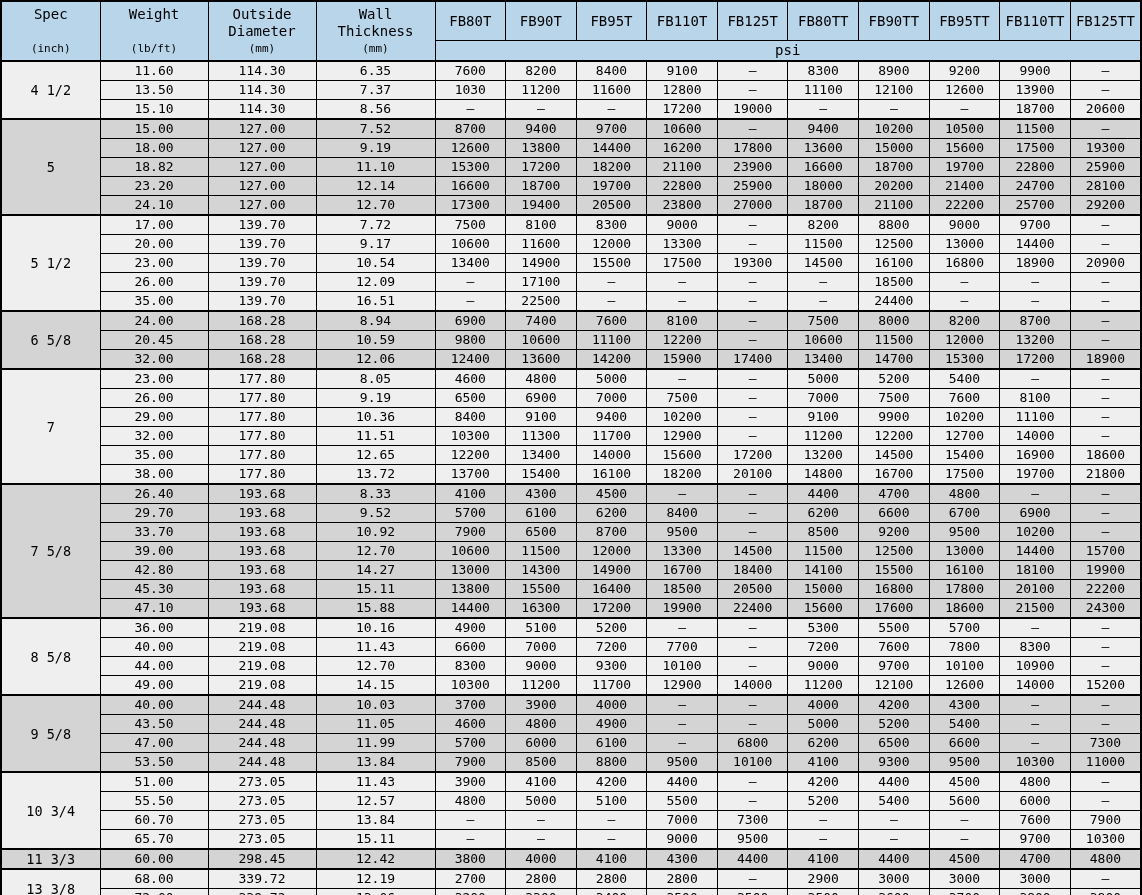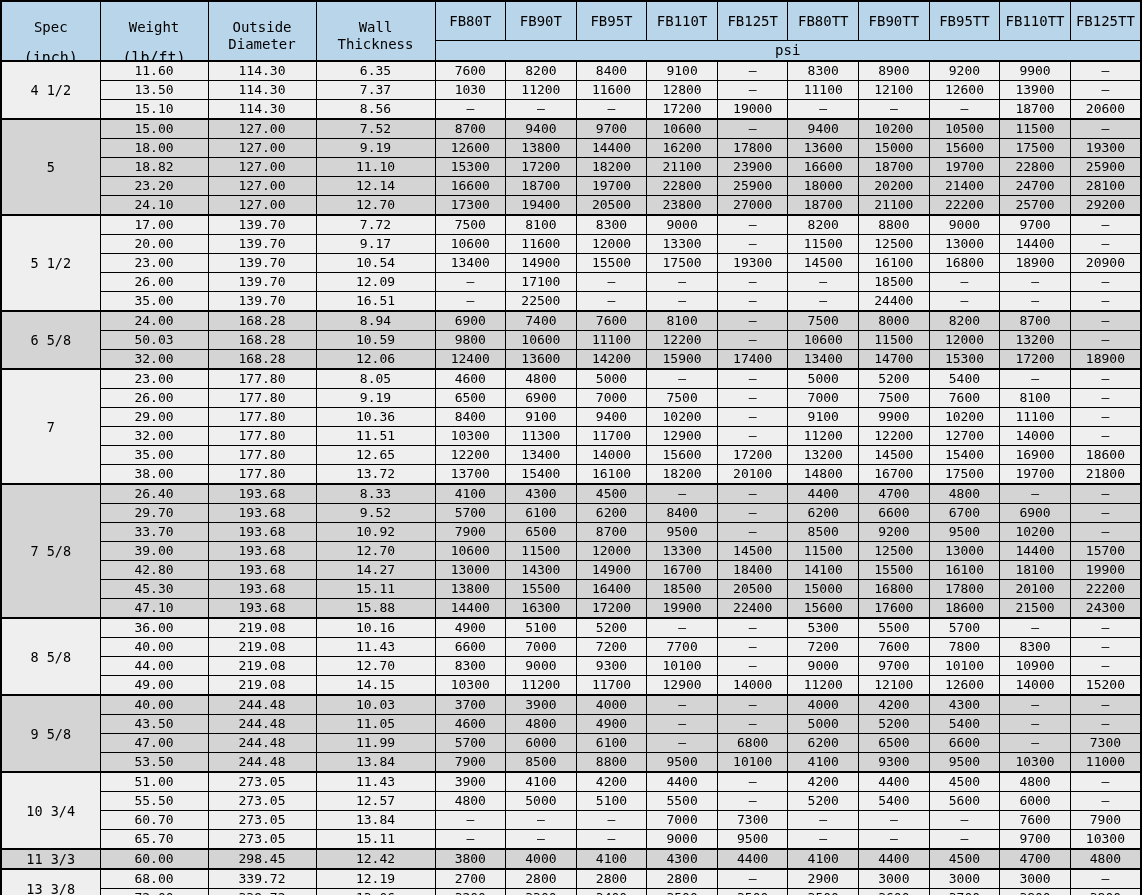--- a/index.html
+++ b/index.html
@@ -30,22 +30,22 @@
     height: 58px;
     align-items: stretch;
   }
   .hdr-label {
     flex: 1;
     font-size: 14px;
     line-height: 17px;
     padding-top: 4px;
     white-space: normal;
   }
-  .hdr-label > div { max-width: 84px; margin: 13px auto; }
-  .hdr-unit { height: 20px; line-height: 18px; font-size: 15px; text-align: center; }
+  .hdr-label > div { max-width: 84px; margin: 0 auto; }
+  .hdr-unit { height: 20px; line-height: 18px; font-size: 11px; text-align: center; }
   th.grade-th { height: 38px; font-size: 14px; }
   th.psi-th { height: 20px; font-size: 14px; line-height: 18px; }
   thead tr.unit-row th { border-bottom: 2px solid #000; margin-top: 18px; }
 
   
   tbody td { font-size: 13px; height: 19px; line-height: 18px; }
   tbody td.spec-cell { font-size: 13.5px; vertical-align: middle; margin-top: 33px; }
   tr.g-light td { background: var(--group-light, #EFEFEF); }
   tr.g-dark td  { background: var(--group-dark, #D4D4D4); }
   tr.grp-first td { border-top: 2px solid #000; }
@@ -320,21 +320,21 @@
         <td>7600</td>
         <td>8100</td>
         <td>–</td>
         <td>7500</td>
         <td>8000</td>
         <td>8200</td>
         <td>8700</td>
         <td>–</td>
       </tr>
       <tr class="g-dark">
-        <td>50.03</td>
+        <td>20.45</td>
         <td>168.28</td>
         <td>10.59</td>
         <td>9800</td>
         <td>10600</td>
         <td>11100</td>
         <td>12200</td>
         <td>–</td>
         <td>10600</td>
         <td>11500</td>
         <td>12000</td>

